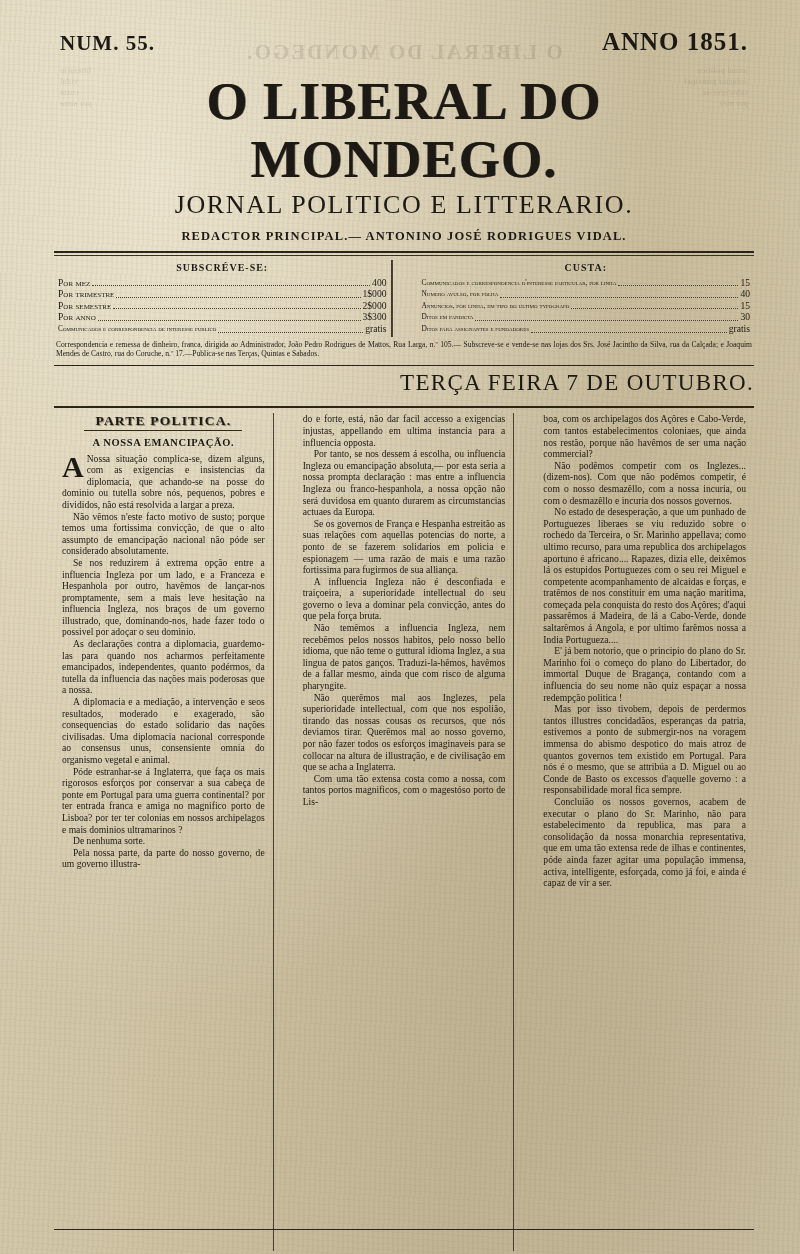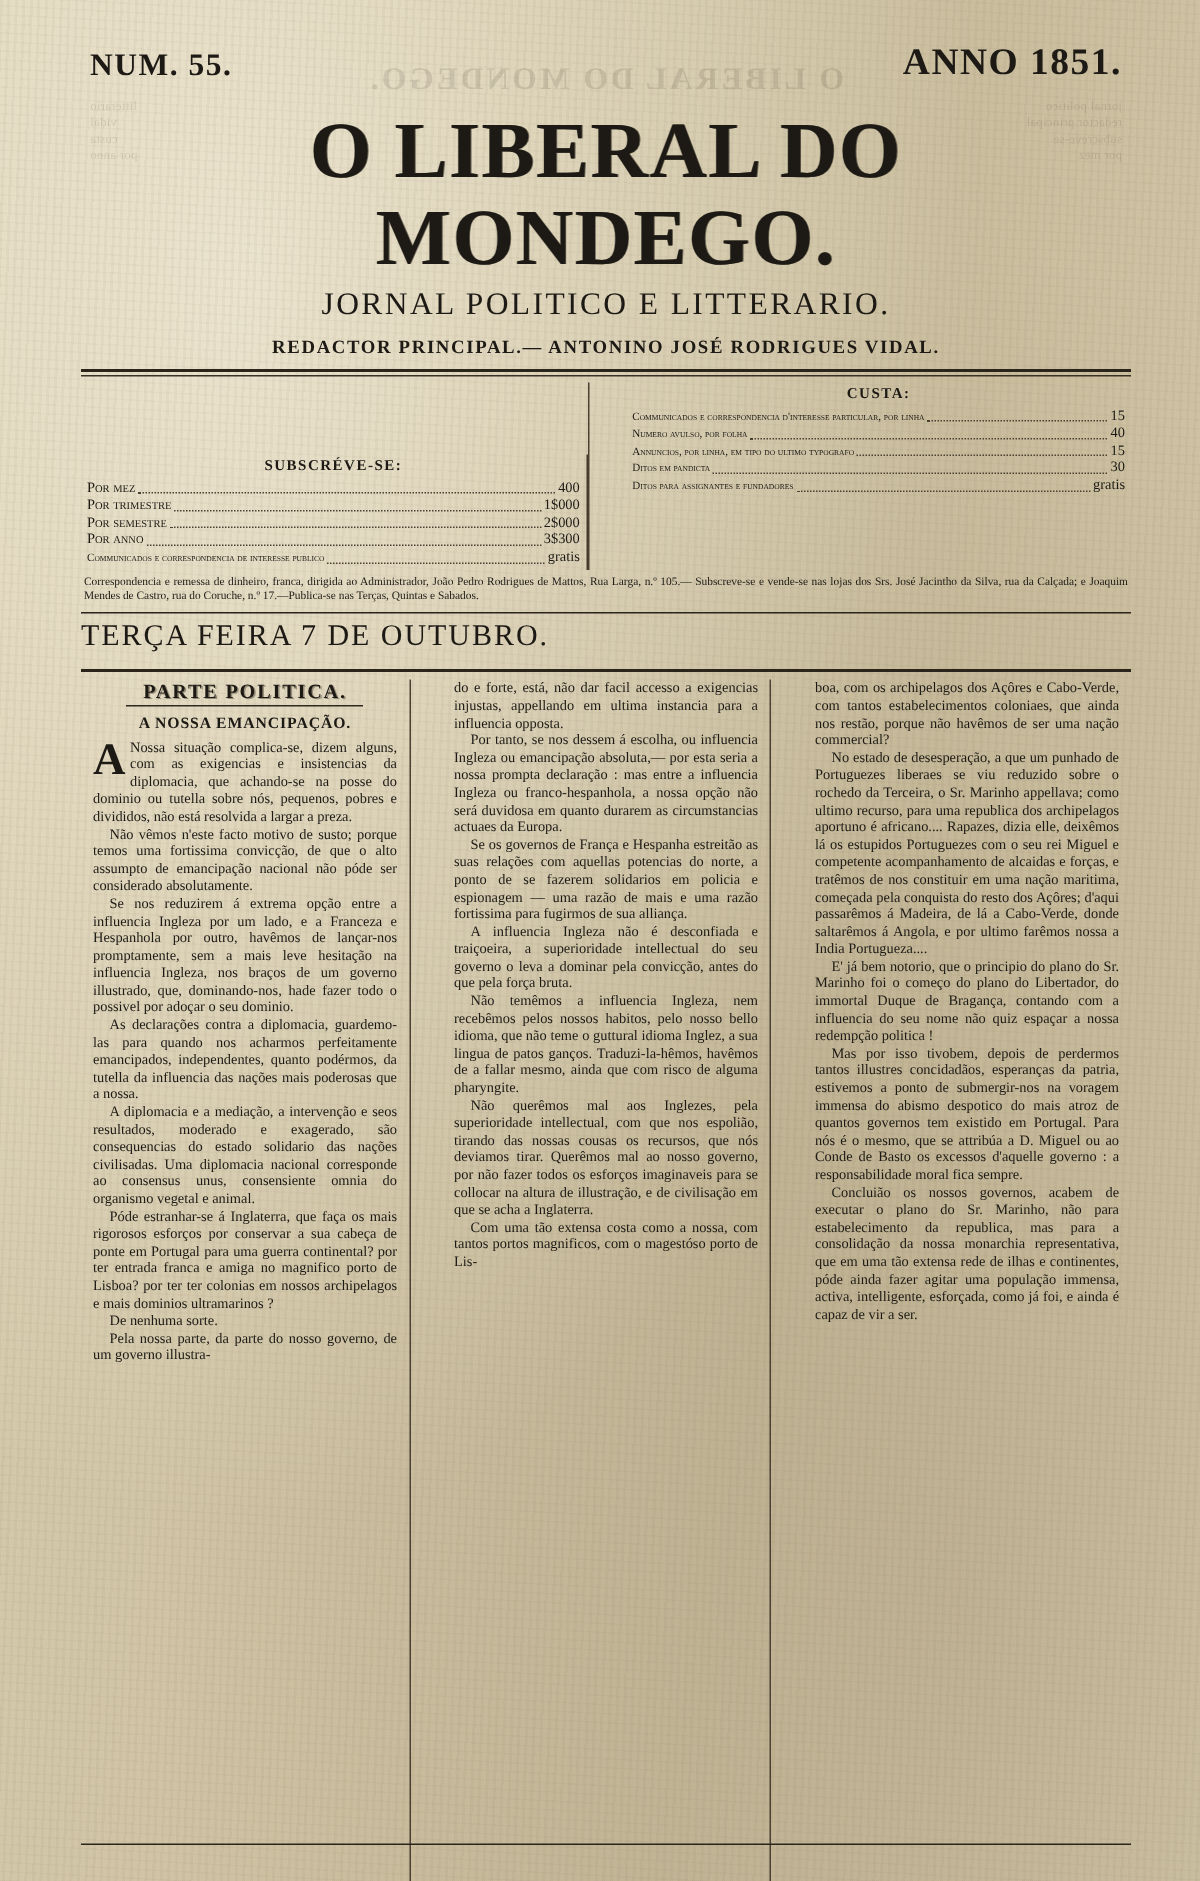--- a/index.html
+++ b/index.html
@@ -58,21 +58,21 @@
     font-family:"Liberation Serif", serif;
     font-weight:bold;
     font-size:53px;
     letter-spacing:1px;
     margin-top:16px;
     line-height:58px;
     text-shadow:0.6px 0 0 rgba(20,16,10,.55), -0.4px 0 0 rgba(20,16,10,.30);
   }
   .subtitle{
     text-align:center;
-    font-size:21px;
+    font-size:26px;
     letter-spacing:1.6px;
     margin-top:2px;
     font-family:"Liberation Serif", serif;
   }
   .redactor{
     text-align:center;
     font-size:12.5px;
     letter-spacing:1.1px;
     font-weight:bold;
     margin-top:9px;
@@ -85,42 +85,42 @@
   .rule.double{border-top:2.2px solid #2a241a;}
 
   
   .subs{
     display:flex;
     margin-top:4px;
     font-size:8.6px;
     line-height:10.6px;
   }
   .subs .col{flex:1;padding:2px 4px;}
-  .subs .col.left{border-right:1px solid #433a2c;margin-top:48px;}
+  .subs .col.left{border-right:1px solid #433a2c;}
   .subs h4{
     text-align:center;margin:0 0 3px 0;
     font-size:10px;letter-spacing:1px;font-weight:bold;
   }
   .dotrow{display:flex;align-items:flex-end;white-space:nowrap;}
   .dotrow .lbl{font-variant:small-caps;text-transform:lowercase;}
   .dotrow .lbl::first-letter{text-transform:uppercase;}
   .dotrow .dots{
     flex:1;margin:0 2px 2px 2px;
     border-bottom:1px dotted #4a4132;
     height:1px;
   }
   .dotrow .val{font-weight:normal;}
   .footnote{
     font-size:7.6px;line-height:9.4px;text-align:justify;
     margin-top:3px;padding:0 2px;
   }
 
   .dateline{
-    text-align:left;
-    font-size:20px;
+    text-align:right;
+    font-size:23px;
     letter-spacing:1.3px;
     padding:4px 0 3px 0;
   }
 
   
   .cols{
     display:flex;
     margin-top:5px;
     height:838px;
   }
@@ -299,20 +299,21 @@
         <p>Por tanto, se nos dessem á escolha, ou influencia Ingleza ou emancipação absoluta,— por esta seria a nossa prompta declaração : mas entre a influencia Ingleza ou franco-hespanhola, a nossa opção não será duvidosa em quanto durarem as circumstancias actuaes da Europa.</p>
         <p>Se os governos de França e Hespanha estreitão as suas relações com aquellas potencias do norte, a ponto de se fazerem solidarios em policia e espionagem — uma razão de mais e uma razão fortissima para fugirmos de sua alliança.</p>
         <p>A influencia Ingleza não é desconfiada e traiçoeira, a superioridade intellectual do seu governo o leva a dominar pela convicção, antes do que pela força bruta.</p>
         <p>Não temêmos a influencia Ingleza, nem recebêmos pelos nossos habitos, pelo nosso bello idioma, que não teme o guttural idioma Inglez, a sua lingua de patos ganços. Traduzi-la-hêmos, havêmos de a fallar mesmo, ainda que com risco de alguma pharyngite.</p>
         <p>Não querêmos mal aos Inglezes, pela superioridade intellectual, com que nos espolião, tirando das nossas cousas os recursos, que nós deviamos tirar. Querêmos mal ao nosso governo, por não fazer todos os esforços imaginaveis para se collocar na altura de illustração, e de civilisação em que se acha a Inglaterra.</p>
         <p>Com uma tão extensa costa como a nossa, com tantos portos magnificos, com o magestóso porto de Lis-</p>
       </div>
 
       <div class="col">
         <p class="noind">boa, com os archipelagos dos Açôres e Cabo-Verde, com tantos estabelecimentos coloniaes, que ainda nos restão, porque não havêmos de ser uma nação commercial?</p>
+        <p>Não podêmos competir com os Inglezes... (dizem-nos). Com que não podêmos competir, é com o nosso desmazêllo, com a nossa incuria, ou com o desmazêllo e incuria dos nossos governos.</p>
         <p>No estado de desesperação, a que um punhado de Portuguezes liberaes se viu reduzido sobre o rochedo da Terceira, o Sr. Marinho appellava; como ultimo recurso, para uma republica dos archipelagos aportuno é africano.... Rapazes, dizia elle, deixêmos lá os estupidos Portuguezes com o seu rei Miguel e competente acompanhamento de alcaidas e forças, e tratêmos de nos constituir em uma nação maritima, começada pela conquista do resto dos Açôres; d'aqui passarêmos á Madeira, de lá a Cabo-Verde, donde saltarêmos á Angola, e por ultimo farêmos nossa a India Portugueza....</p>
         <p>E' já bem notorio, que o principio do plano do Sr. Marinho foi o começo do plano do Libertador, do immortal Duque de Bragança, contando com a influencia do seu nome não quiz espaçar a nossa redempção politica !</p>
         <p>Mas por isso tivobem, depois de perdermos tantos illustres concidadãos, esperanças da patria, estivemos a ponto de submergir-nos na voragem immensa do abismo despotico do mais atroz de quantos governos tem existido em Portugal. Para nós é o mesmo, que se attribúa a D. Miguel ou ao Conde de Basto os excessos d'aquelle governo : a responsabilidade moral fica sempre.</p>
         <p>Concluião os nossos governos, acabem de executar o plano do Sr. Marinho, não para estabelecimento da republica, mas para a consolidação da nossa monarchia representativa, que em uma tão extensa rede de ilhas e continentes, póde ainda fazer agitar uma população immensa, activa, intelligente, esforçada, como já foi, e ainda é capaz de vir a ser.</p>
       </div>
 
     </div>
   </div>
   <div class="bottomrule"></div>
 </div>

